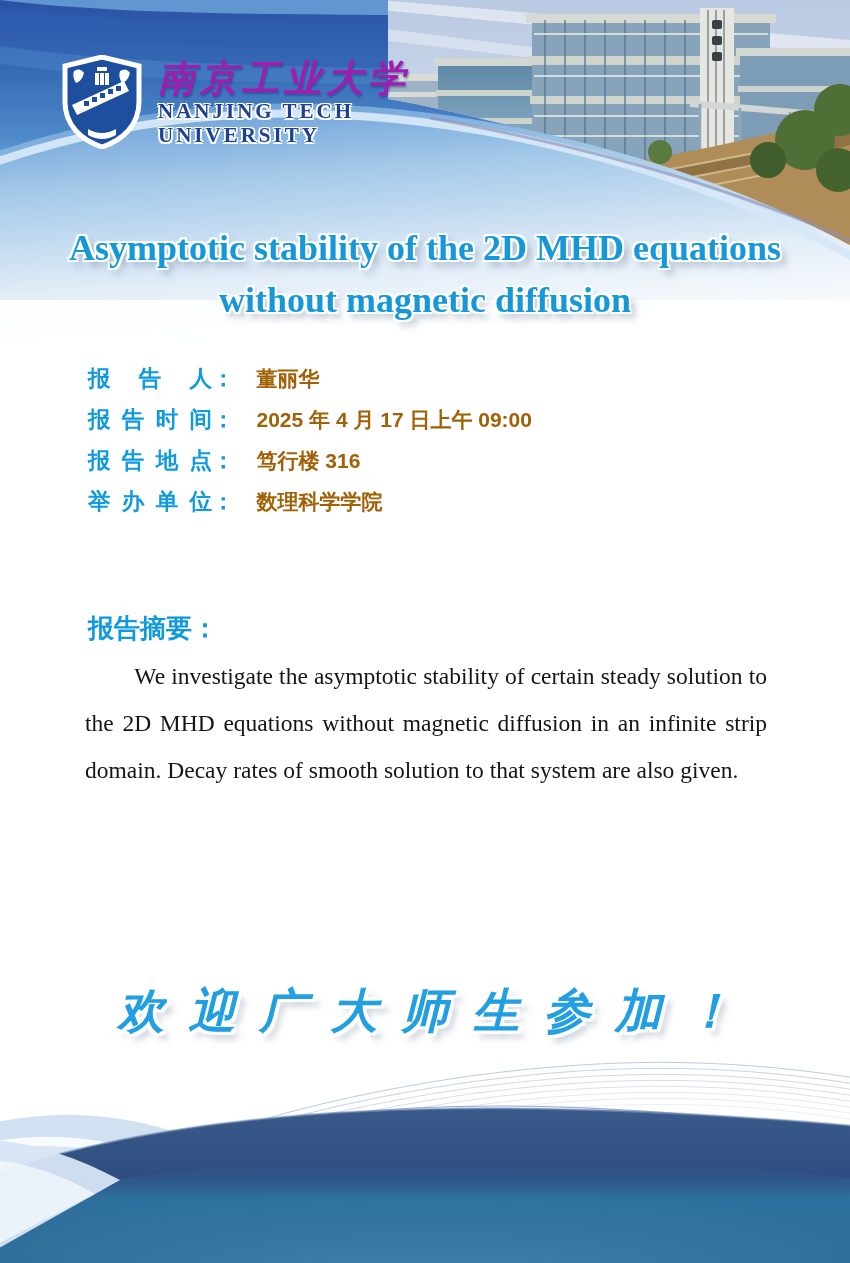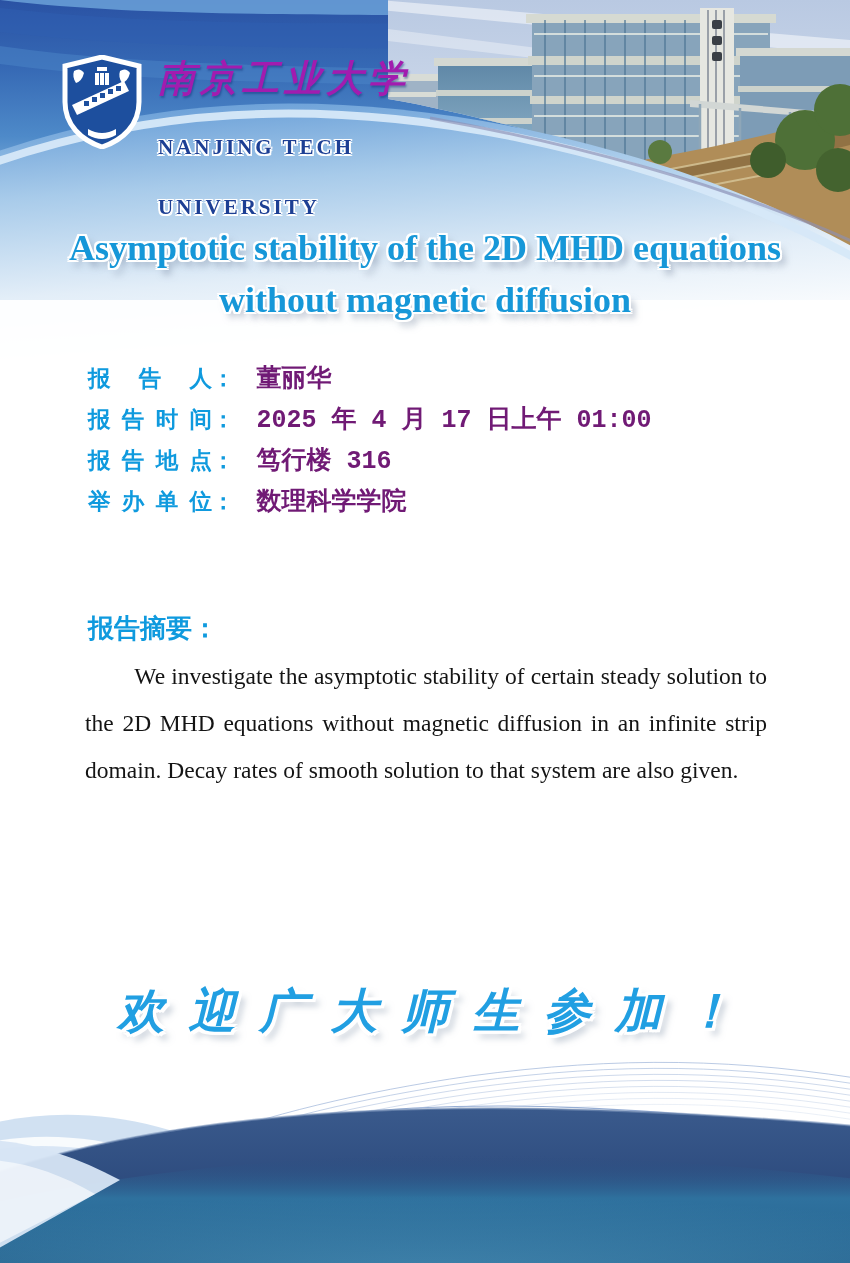--- a/index.html
+++ b/index.html
@@ -17,21 +17,20 @@
     font-family:"DejaVu Serif","Liberation Serif",serif;
     font-style:italic;font-weight:bold;font-size:37px;line-height:42px;
     color:#a21caf;letter-spacing:5px;
     text-shadow:1px 2px 2px rgba(20,50,120,.45);
   }
   .brand-en{
     font-family:"Liberation Serif","DejaVu Serif",serif;
     font-weight:bold;color:#1d3f94;letter-spacing:3px;
     font-size:21px;line-height:24px;
     text-shadow:-1.5px -1.5px 0 #fff,1.5px -1.5px 0 #fff,-1.5px 1.5px 0 #fff,1.5px 1.5px 0 #fff,0 1.5px 0 #fff,0 -1.5px 0 #fff,1.5px 0 0 #fff,-1.5px 0 0 #fff;
-    margin-top:36px;
   }
   
   .title{
     position:absolute;top:222px;left:0;width:850px;text-align:center;z-index:6;
     font-family:"Liberation Serif","DejaVu Serif",serif;font-weight:bold;
     font-size:36px;line-height:52px;color:#1697d8;
   }
   .title div{
     text-shadow:-2px -2px 0 #fff,0 -2px 0 #fff,2px -2px 0 #fff,-2px 0 0 #fff,
                  2px 0 0 #fff,-2px 2px 0 #fff,0 2px 0 #fff,2px 2px 0 #fff,
@@ -39,21 +38,21 @@
   }
   
   .info{position:absolute;top:358px;left:88px;z-index:6;}
   .info-row{height:41px;line-height:41px;white-space:nowrap;}
   .info-label{
     display:inline-block;width:124px;vertical-align:top;
     font-weight:bold;font-size:22.5px;color:#0f9ade;
     text-align:justify;text-align-last:justify;
   }
   .info-colon{font-weight:bold;font-size:22.5px;color:#0f9ade;}
-  .info-value{margin-left:22px;font-weight:bold;font-size:25px;color:#701a75;font-family:Liberation Mono, monospace;}
+  .info-value{margin-left:22px;font-weight:bold;font-size:21px;color:#a16207;}
   
   .abstract-heading{
     position:absolute;top:611px;left:88px;z-index:6;
     font-weight:bold;font-size:26px;color:#0f9ade;
   }
   .abstract-text{
     position:absolute;top:653px;left:85px;width:682px;z-index:6;
     font-family:"Liberation Serif","DejaVu Serif",serif;
     font-size:23.5px;line-height:47px;color:#141414;
     text-align:justify;text-indent:2.1em;
@@ -225,21 +224,21 @@
   <div class="title">
     <div>Asymptotic stability of the 2D MHD equations</div>
     <div>without magnetic diffusion</div>
   </div>
 
   <div class="info">
     <div class="info-row">
       <span class="info-label">报告人</span><span class="info-colon">：</span><span class="info-value">董丽华</span>
     </div>
     <div class="info-row">
-      <span class="info-label">报告时间</span><span class="info-colon">：</span><span class="info-value">2025 年 4 月 17 日上午 01:00</span>
+      <span class="info-label">报告时间</span><span class="info-colon">：</span><span class="info-value">2025 年 4 月 17 日上午 09:00</span>
     </div>
     <div class="info-row">
       <span class="info-label">报告地点</span><span class="info-colon">：</span><span class="info-value">笃行楼 316</span>
     </div>
     <div class="info-row">
       <span class="info-label">举办单位</span><span class="info-colon">：</span><span class="info-value">数理科学学院</span>
     </div>
   </div>
 
   <div class="abstract-heading">报告摘要：</div>

